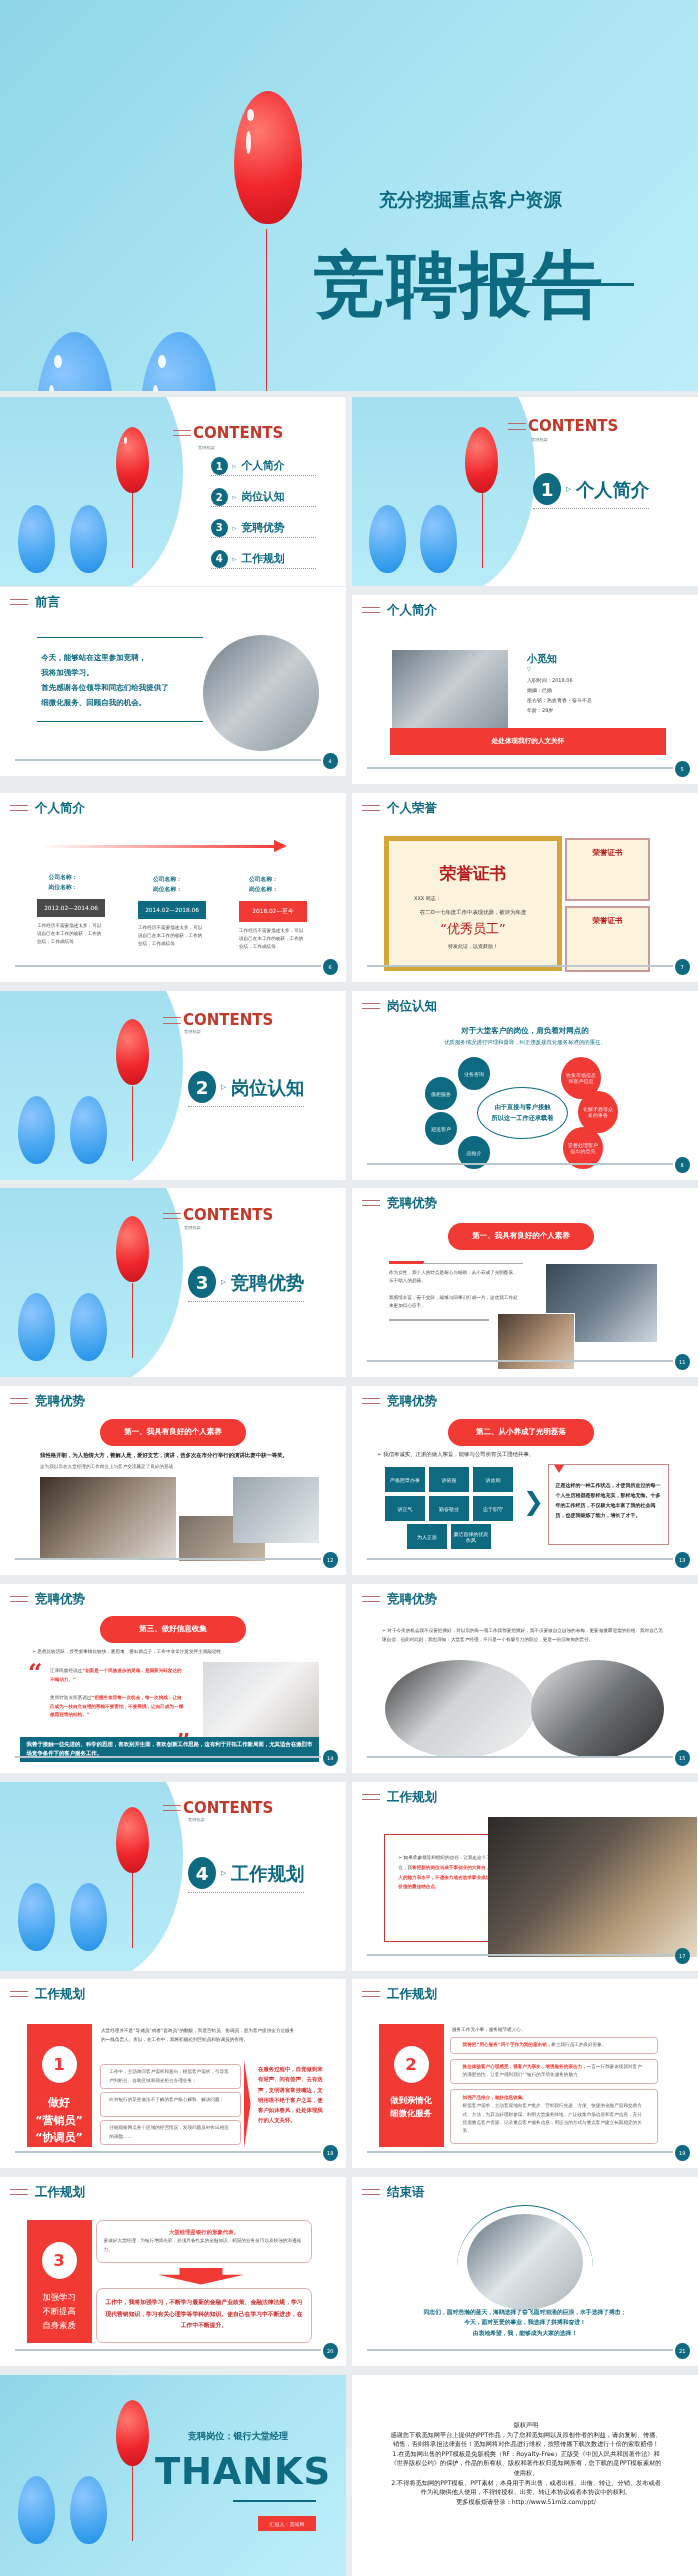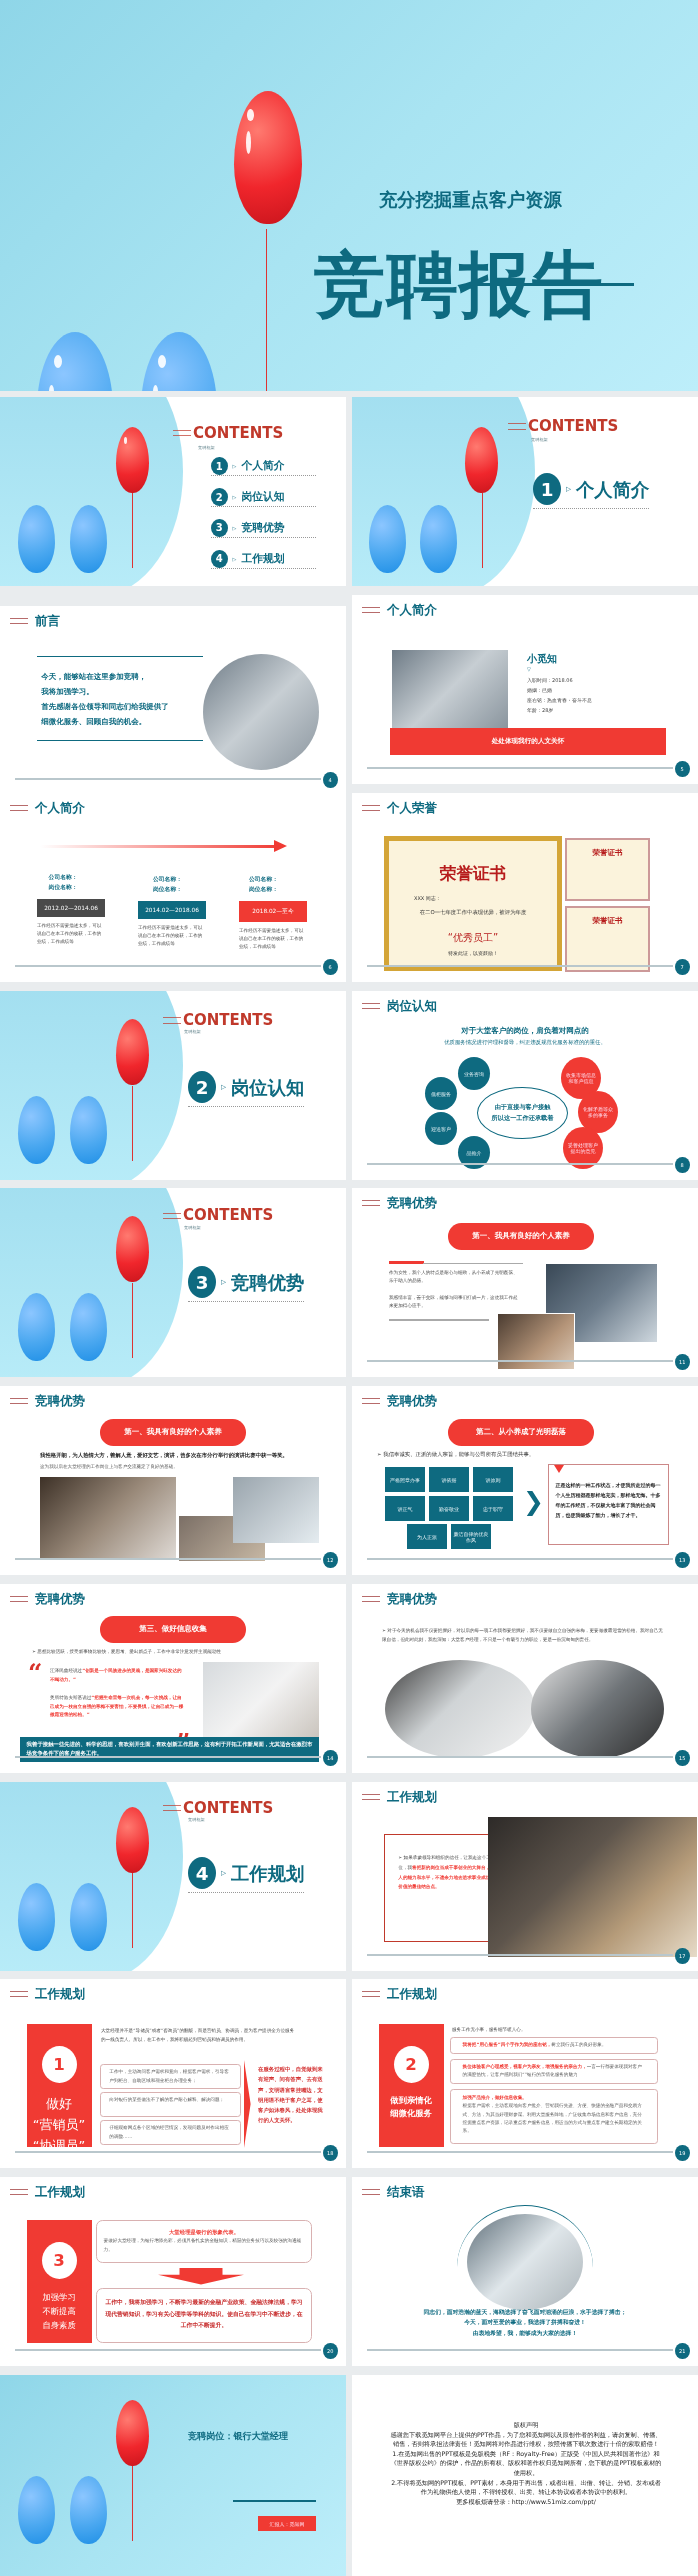--- a/index.html
+++ b/index.html
@@ -99,21 +99,21 @@
   <div class="balloon b" style="left:68px;top:108px;width:37px;height:68px"></div>
   <div class="contents" style="left:156px;top:20px"><span class="lines"></span><span>CONTENTS</span></div>
   <div class="sub" style="left:179px;top:40px">竞聘框架</div>
   <div style="position:absolute;left:181px;top:76px;display:flex;align-items:center;gap:5px;border-bottom:0.8px dotted #999;padding-bottom:3.3px">
       <span class="num" style="width:28px;height:32px;font-size:18.3px">1</span>
       <span style="font-size:6.6px;color:#0e6a80">▷</span>
       <span class="teal" style="font-size:18.3px;font-weight:bold">个人简介</span>
     </div>
 </div>
 
-<div class="slide half-l" style="top:606px;height:189px">
+<div class="slide half-l" style="top:587px;height:189px">
   <div class="hdr">
       <span class="lines"></span>
       <span>前言</span>
     </div>
   <div style="position:absolute;left:37px;top:50px;width:166px;border-top:0.8px solid #0e6a80;border-bottom:0.8px solid #0e6a80;padding:11.6px 4.2px;font-size:7.5px;font-weight:bold;line-height:2;color:#0e6a80">
     <div>今天，能够站在这里参加竞聘，</div>
       <div>我将加强学习。</div>
       <div>首先感谢各位领导和同志们给我提供了</div>
       <div>细微化服务、回顾自我的机会。</div>
   </div>
@@ -178,21 +178,21 @@
 
 <div class="slide half-r" style="top:793px;height:189px">
   <div class="hdr">
       <span class="lines"></span>
       <span>个人荣誉</span>
     </div>
   <div style="position:absolute;left:32px;top:43px;width:178px;height:135px;border:5px solid #d4a537;background:#fbf3dc;text-align:center;padding-top:21.6px">
     <div style="font-size:16.6px;font-weight:bold;color:#b71c1c;font-family:'DejaVu Serif',serif">荣誉证书</div>
     <div style="font-size:5px;text-align:left;padding-left:25px;margin-top:10px;color:#333">XXX 同志：</div>
     <div style="font-size:5.4px;margin-top:8.3px;color:#333">在二O一七年度工作中表现优异，被评为年度</div>
-    <div style="font-size:10px;color:#b71c1c;margin-top:15px">“优秀员工”</div>
+    <div style="font-size:13px;color:#b71c1c;margin-top:4px">“优秀员工”</div>
     <div style="font-size:5px;margin-top:5px;color:#333">特发此证，以资鼓励！</div>
   </div>
   <div style="position:absolute;left:213px;top:45px;width:85px;height:63px;border:2.5px solid #c99;background:#fbf3dc;text-align:center;padding-top:8.3px">
       <div style="font-size:7.5px;color:#b71c1c;font-weight:bold">荣誉证书</div>
     </div>
   <div style="position:absolute;left:213px;top:113px;width:85px;height:66px;border:2.5px solid #c99;background:#fbf3dc;text-align:center;padding-top:8.3px">
       <div style="font-size:7.5px;color:#b71c1c;font-weight:bold">荣誉证书</div>
     </div>
   <div class="foot"></div>
   <div class="pg">7</div>
@@ -358,21 +358,21 @@
   <div class="pg">17</div>
 </div>
 
 <div class="slide half-l" style="top:1979px;height:189px">
   <div class="hdr">
       <span class="lines"></span>
       <span>工作规划</span>
     </div>
   <div class="redside" style="left:26.6px;top:45px;width:65px;height:123px">
     <div style="width:35px;height:37px;border-radius:50%;background:#fff;color:#f03a33;font-size:16.6px;font-weight:bold;margin:21.6px auto 11.6px;display:flex;align-items:center;justify-content:center">1</div>
-    <div style="font-size:13px;font-weight:normal;line-height:1.6">
+    <div style="font-size:11px;font-weight:bold;line-height:1.6">
         <div>做好</div>
         <div>“营销员”</div>
         <div>“协调员”</div>
       </div>
   </div>
   <div style="position:absolute;left:101px;top:47px;width:196px;font-size:4.6px;line-height:2;color:#444">大堂经理并不是“导储员”或者“咨询员”的翻版，而是营销员、协调员，是为客户提供全方位服务的一线负责人。所以，在工作中，我将积极起到营销员和协调员的作用。</div>
   <div class="rbox" style="left:100px;top:85px;width:141px;height:25px">工作中，主动询问客户需求和意向，根据客户需求，引导客户到柜台、自助区域和现金柜台办理业务；</div>
   <div class="rbox" style="left:100px;top:113px;width:141px;height:25px">向对银行的某些做法不了解的客户耐心解释、解决问题；</div>
   <div class="rbox" style="left:100px;top:141px;width:141px;height:25px">仔细观察网点各个区域的经营情况，发现问题及时作出相应的调整……</div>
   <div style="position:absolute;left:244px;top:81px;width:6.6px;height:88px;background:#f03a33;clip-path:polygon(0 0,100% 50%,0 100%)"></div>
@@ -436,20 +436,21 @@
   <div class="foot"></div>
   <div class="pg">21</div>
 </div>
 
 <div class="slide half-l cover" style="top:2375px;height:201px">
   <div class="balloon r" style="left:116px;top:25px;width:33px;height:66px"></div>
   <div class="string" style="left:132px;top:91px;height:75px;background:#d33"></div>
   <div class="balloon b" style="left:18.3px;top:101px;width:37px;height:68px"></div>
   <div class="balloon b" style="left:70px;top:101px;width:37px;height:68px"></div>
   <div style="position:absolute;left:188px;top:55px;font-size:9.1px;font-weight:bold" class="teal">竞聘岗位：银行大堂经理</div>
+  <div style="position:absolute;left:155px;top:75px;font-size:37px;font-weight:bold;letter-spacing:0.8px" class="teal">THANKS</div>
   <div style="position:absolute;left:233px;top:125px;width:83px;height:1.7px;background:#0e6a80"></div>
   <div style="position:absolute;left:258px;top:141px;width:58px;height:15px;background:#f03a33;color:#fde;font-size:5px;display:flex;align-items:center;justify-content:center">汇报人：觅知网</div>
 </div>
 
 <div class="slide half-r" style="top:2375px;height:201px">
   <div style="position:absolute;left:37px;top:45px;width:274px;text-align:center;font-size:6.2px;line-height:1.55;color:#222">
     <div>版权声明</div>
     <div>感谢您下载觅知网平台上提供的PPT作品，为了您和觅知网以及原创作者的利益，请勿复制、传播、销售，否则将承担法律责任！觅知网将对作品进行维权，按照传播下载次数进行十倍的索取赔偿！</div>
     <div>1.在觅知网出售的PPT模板是免版税类（RF：Royalty-Free）正版受《中国人民共和国著作法》和《世界版权公约》的保护，作品的所有权、版权和著作权归觅知网所有，您下载的是PPT模板素材的使用权。</div>
     <div>2.不得将觅知网的PPT模板、PPT素材，本身用于再出售，或者出租、出借、转让、分销、发布或者作为礼物供他人使用，不得转授权、出卖、转让本协议或者本协议中的权利。</div>

